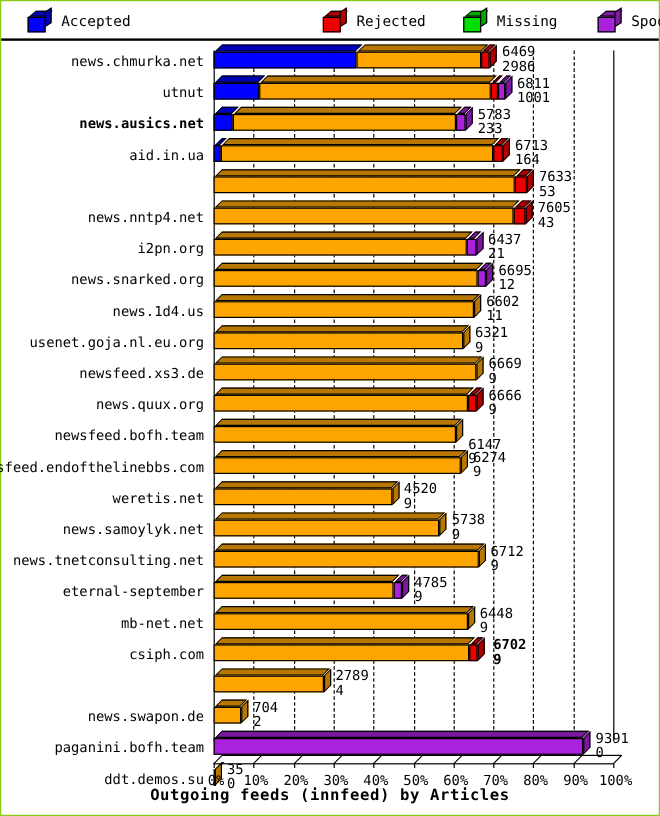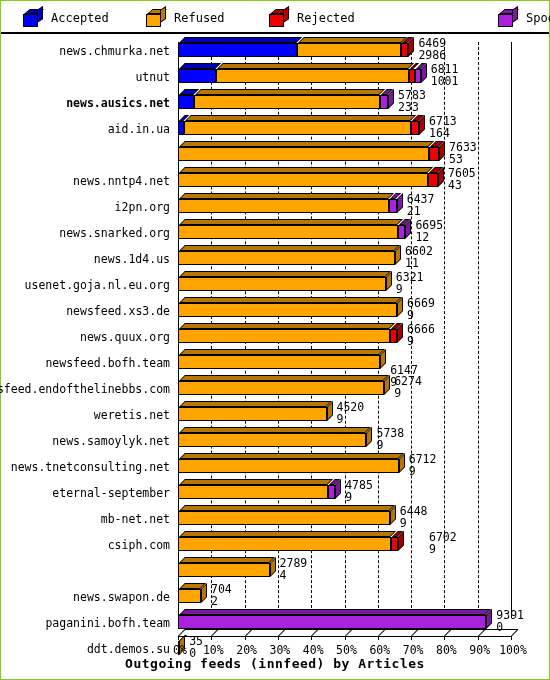--- a/index.html
+++ b/index.html
@@ -68,35 +68,35 @@
 
   <div id="legend">
       <div class="lg-item" style="left: 22px;">
         <span class="cube">
           <span class="topf" style="background: rgb(0, 0, 191);"></span>
           <span class="side" style="background: rgb(0, 0, 191);"></span>
           <span class="face" style="background: rgb(0, 0, 255);"></span>
         </span>
         <span class="lg-label">Accepted</span>
       </div>
-      <div class="lg-item" style="left: 145px;">
-        <span class="cube">
-          <span class="topf" style="background: rgb(191, 124, 0);"></span>
-          <span class="side" style="background: rgb(191, 124, 0);"></span>
-          <span class="face" style="background: rgb(255, 165, 0);"></span>
-        </span>
-        <span class="lg-label">Refused</span>
-      </div>
       <div class="lg-item" style="left: 268px;">
         <span class="cube">
           <span class="topf" style="background: rgb(179, 0, 0);"></span>
           <span class="side" style="background: rgb(179, 0, 0);"></span>
           <span class="face" style="background: rgb(238, 0, 0);"></span>
         </span>
         <span class="lg-label">Rejected</span>
+      </div>
+      <div class="lg-item" style="left: 385px;">
+        <span class="cube">
+          <span class="topf" style="background: rgb(0, 168, 0);"></span>
+          <span class="side" style="background: rgb(0, 168, 0);"></span>
+          <span class="face" style="background: rgb(0, 224, 0);"></span>
+        </span>
+        <span class="lg-label">Missing</span>
       </div>
       <div class="lg-item" style="left: 497px;">
         <span class="cube">
           <span class="topf" style="background: rgb(128, 26, 166);"></span>
           <span class="side" style="background: rgb(128, 26, 166);"></span>
           <span class="face" style="background: rgb(170, 34, 221);"></span>
         </span>
         <span class="lg-label">Spooled</span>
       </div>
     </div>
@@ -416,21 +416,21 @@
         <div class="row" style="top: 494px;">
           <div class="bar">
             <div class="seg" style="left: 0px; width: 212.787px; background: rgb(255, 165, 0);">
               <div class="top3d" style="background: rgb(184, 119, 0);"></div>
             </div>
             <div class="seg" style="left: 212.787px; width: 7.326px; background: rgb(238, 0, 0);">
               <div class="top3d" style="background: rgb(171, 0, 0);"></div>
             </div>
             <div class="cap" style="left: 220.113px; background: rgb(171, 0, 0);"></div>
           </div>
-          <div class="vlabels" style="left: 428px; top: 3px;">
+          <div class="vlabels" style="left: 410px; top: 3px; font-weight: bold;">
             <div>6702</div>
             <div>9</div>
           </div>
         </div>
         <div class="row" style="top: 520px;">
           <div class="bar">
             <div class="seg" style="left: 0px; width: 91.575px; background: rgb(255, 165, 0);">
               <div class="top3d" style="background: rgb(184, 119, 0);"></div>
             </div>
             <div class="cap" style="left: 91.575px; background: rgb(184, 119, 0);"></div>

